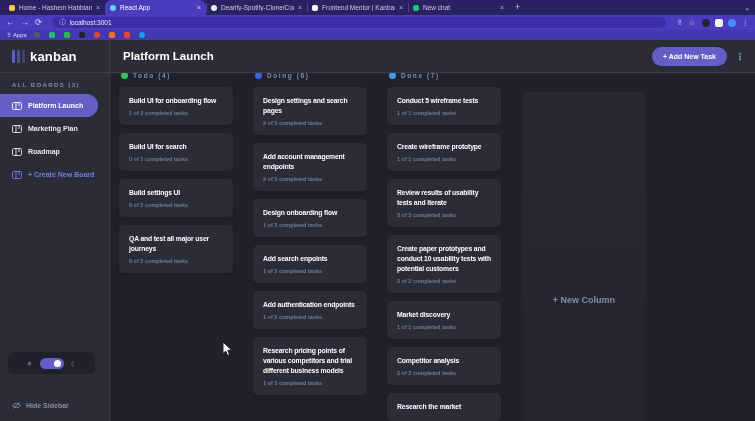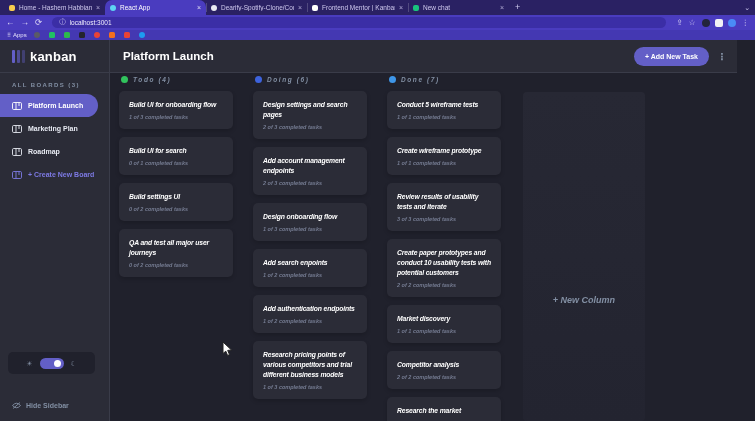--- a/index.html
+++ b/index.html
@@ -36,21 +36,21 @@
 
   .bookmarks{position:absolute;top:30px;left:0;right:0;height:10px;background:#4438b2;
              display:flex;align-items:center;padding:0 7px;gap:7px;}
   .bm-apps{display:flex;align-items:center;gap:3px;color:#e4e0fa;font-size:6px;}
   .bm-grid{font-size:5.5px;letter-spacing:-1px;}
   .bmset{display:flex;align-items:center;gap:9px;}
   .bm{width:6px;height:6px;border-radius:1.5px;}
   .bm.round{border-radius:50%;}
 
   
-  .appheader{position:absolute;top:40px;left:0;right:18px;height:32px;background:#2b2c37;
+  .appheader{position:absolute;top:40px;left:0;right:0;height:32px;background:#2b2c37;
              border-bottom:1px solid #3a3c49;display:flex;align-items:center;}
   .logoarea{width:110px;flex:none;height:100%;display:flex;align-items:center;gap:5px;
             padding-left:12px;box-sizing:border-box;border-right:1px solid #3a3c49;}
   .logobars{display:flex;gap:2px;}
   .logobars i{width:3px;height:13px;border-radius:1px;display:block;}
   .logobars i:nth-child(1){background:#635fc7;}
   .logobars i:nth-child(2){background:#635fc7;opacity:.65;}
   .logobars i:nth-child(3){background:#635fc7;opacity:.4;}
   .logotext{color:#fff;font-size:13px;font-weight:bold;letter-spacing:.2px;}
   .htitle{color:#fff;font-size:11.5px;font-weight:bold;padding-left:13px;flex:1;}
@@ -74,21 +74,21 @@
   .themebox{position:absolute;left:8px;right:14px;bottom:47px;height:22px;background:#20212c;
             border-radius:5px;display:flex;align-items:center;justify-content:center;gap:7px;}
   .sun,.moon{color:#828fa3;font-size:7px;line-height:1;}
   .switch{width:24px;height:11px;background:#635fc7;border-radius:6px;position:relative;}
   .knob{position:absolute;top:2px;right:2.5px;width:7px;height:7px;border-radius:50%;background:#fff;}
   .hidebar{position:absolute;left:12px;bottom:12px;display:flex;align-items:center;gap:5px;
            color:#828fa3;font-size:7px;font-weight:bold;}
 
   
   .board{position:absolute;top:73px;left:111px;right:0;bottom:0;background:#20212c;
-         overflow:hidden;display:flex;align-items:center;padding:4px 0 0 8px;font-style:italic;}
+         overflow:hidden;display:flex;align-items:flex-end;padding:4px 0 0 8px;}
   .col{width:114px;flex:none;margin-right:20px;}
   .colhead{display:flex;align-items:center;gap:5px;margin:2px 0 8px 2px;}
   .dot{width:7px;height:7px;border-radius:50%;flex:none;}
   .collabel{color:#828fa3;font-size:6.5px;font-weight:bold;letter-spacing:1.6px;}
   .cards{display:flex;flex-direction:column;gap:8px;}
   .card{background:#2b2c37;border-radius:5px;padding:9px 10px;
         box-shadow:0 2px 4px rgba(0,0,0,.18);}
   .ctitle{color:#fff;font-size:6.8px;font-weight:bold;line-height:10px;letter-spacing:-.15px;}
   .csub{color:#757c92;font-size:5.5px;font-weight:bold;margin-top:4px;}
   .newcol{width:122px;flex:none;margin-top:15px;align-self:stretch;margin-left:2px;

